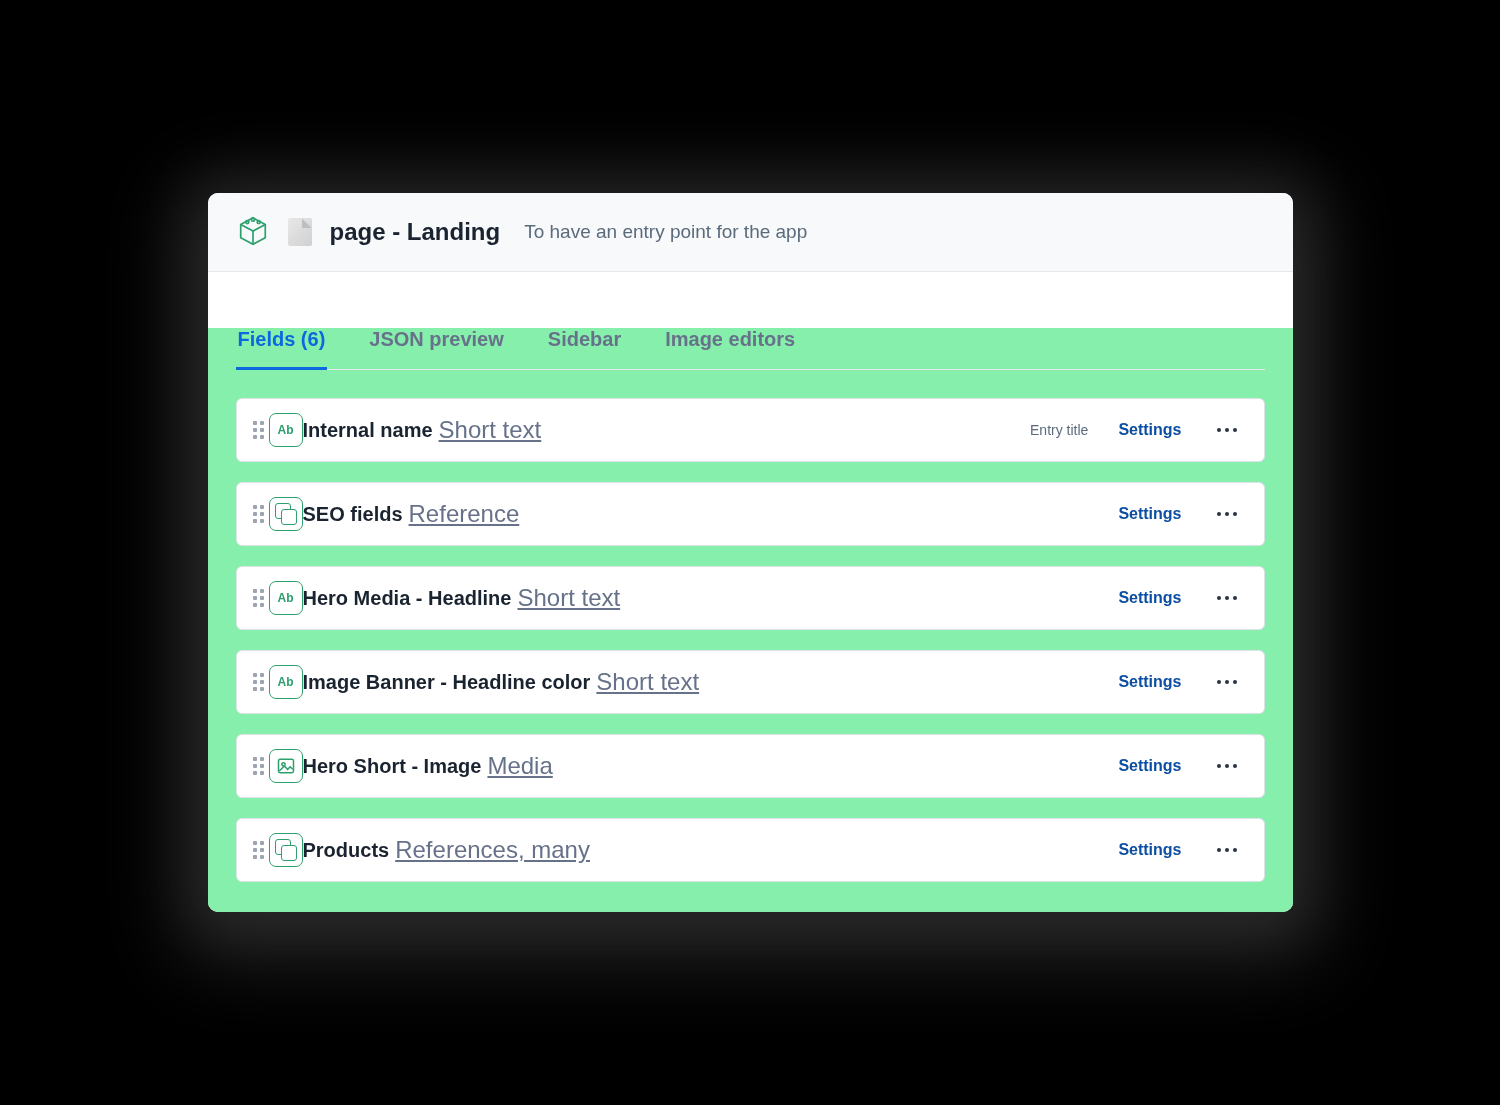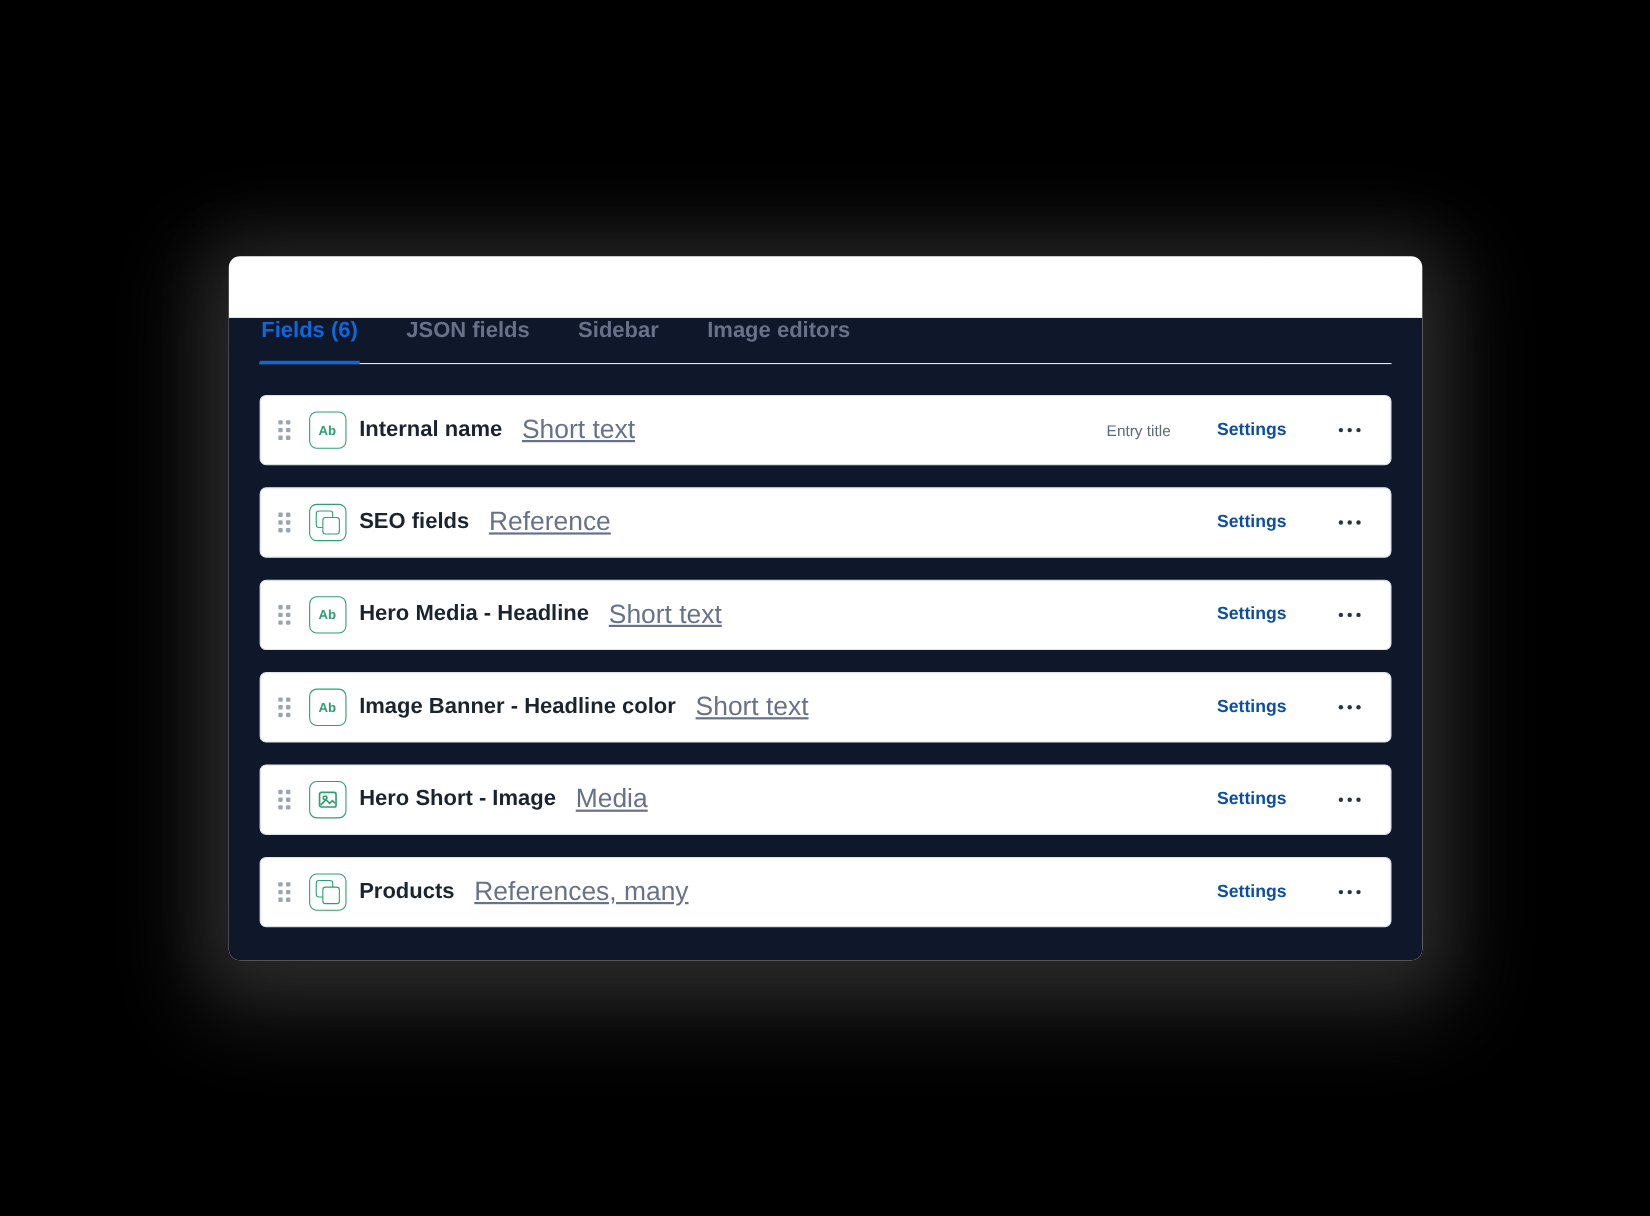--- a/index.html
+++ b/index.html
@@ -53,21 +53,21 @@
       font-weight: 700;
       color: #1a2330;
     }
     .header-sub {
       font-size: 19px;
       color: #5b6b7c;
       margin-left: 6px;
     }
     .body {
       padding: 0 28px 30px 28px;
-      background: #0f172a;
+      background: #86efac;
     }
     .tabs {
       display: flex;
       gap: 40px;
       border-bottom: 1px solid #e5e9ed;
       margin-top: 56px;
     }
     .tab {
       padding: 0 2px 16px 2px;
       font-size: 20px;
@@ -83,21 +83,21 @@
     }
     .field-list {
       margin-top: 28px;
       display: flex;
       flex-direction: column;
       gap: 20px;
     }
     .field-row {
       display: flex;
       align-items: center;
-      gap: 12px;
+      gap: 0;
       border: 1px solid #dde3ea;
       border-radius: 6px;
       padding: 14px 22px 14px 16px;
       background: #fff;
     }
     .drag-handle {
       width: 16px;
       height: 18px;
       flex-shrink: 0;
       display: grid;
@@ -171,26 +171,41 @@
       width: 4px; height: 4px;
       background: #2a3340;
       border-radius: 50%;
     }
   </style>
 </head>
 <body>
 
 <div class="card">
 
+  <div class="header">
+    <span class="block-icon">
+      <svg viewBox="0 0 36 36" fill="none" stroke="#2da06e" stroke-width="1.8">
+        <path d="M18 3 L31 10 L31 24 L18 31 L5 24 L5 10 Z"></path>
+        <path d="M5 10 L18 17 L31 10"></path>
+        <path d="M18 17 L18 31"></path>
+        <circle cx="12" cy="7.5" r="1.6"></circle>
+        <circle cx="24" cy="7.5" r="1.6"></circle>
+        <circle cx="18" cy="5" r="1.6"></circle>
+      </svg>
+    </span>
+    <span class="file-icon"></span>
+    <span class="header-title">page - Landing</span>
+    <span class="header-sub">To have an entry point for the app</span>
+  </div>
 
   <div class="body">
 
     <div class="tabs">
       <div class="tab active">Fields (6)</div>
-      <div class="tab">JSON fields</div>
+      <div class="tab">JSON preview</div>
       <div class="tab">Sidebar</div>
       <div class="tab">Image editors</div>
     </div>
 
     <div class="field-list">
 
       <div class="field-row">
         <div class="drag-handle">
             <span></span>
             <span></span>

